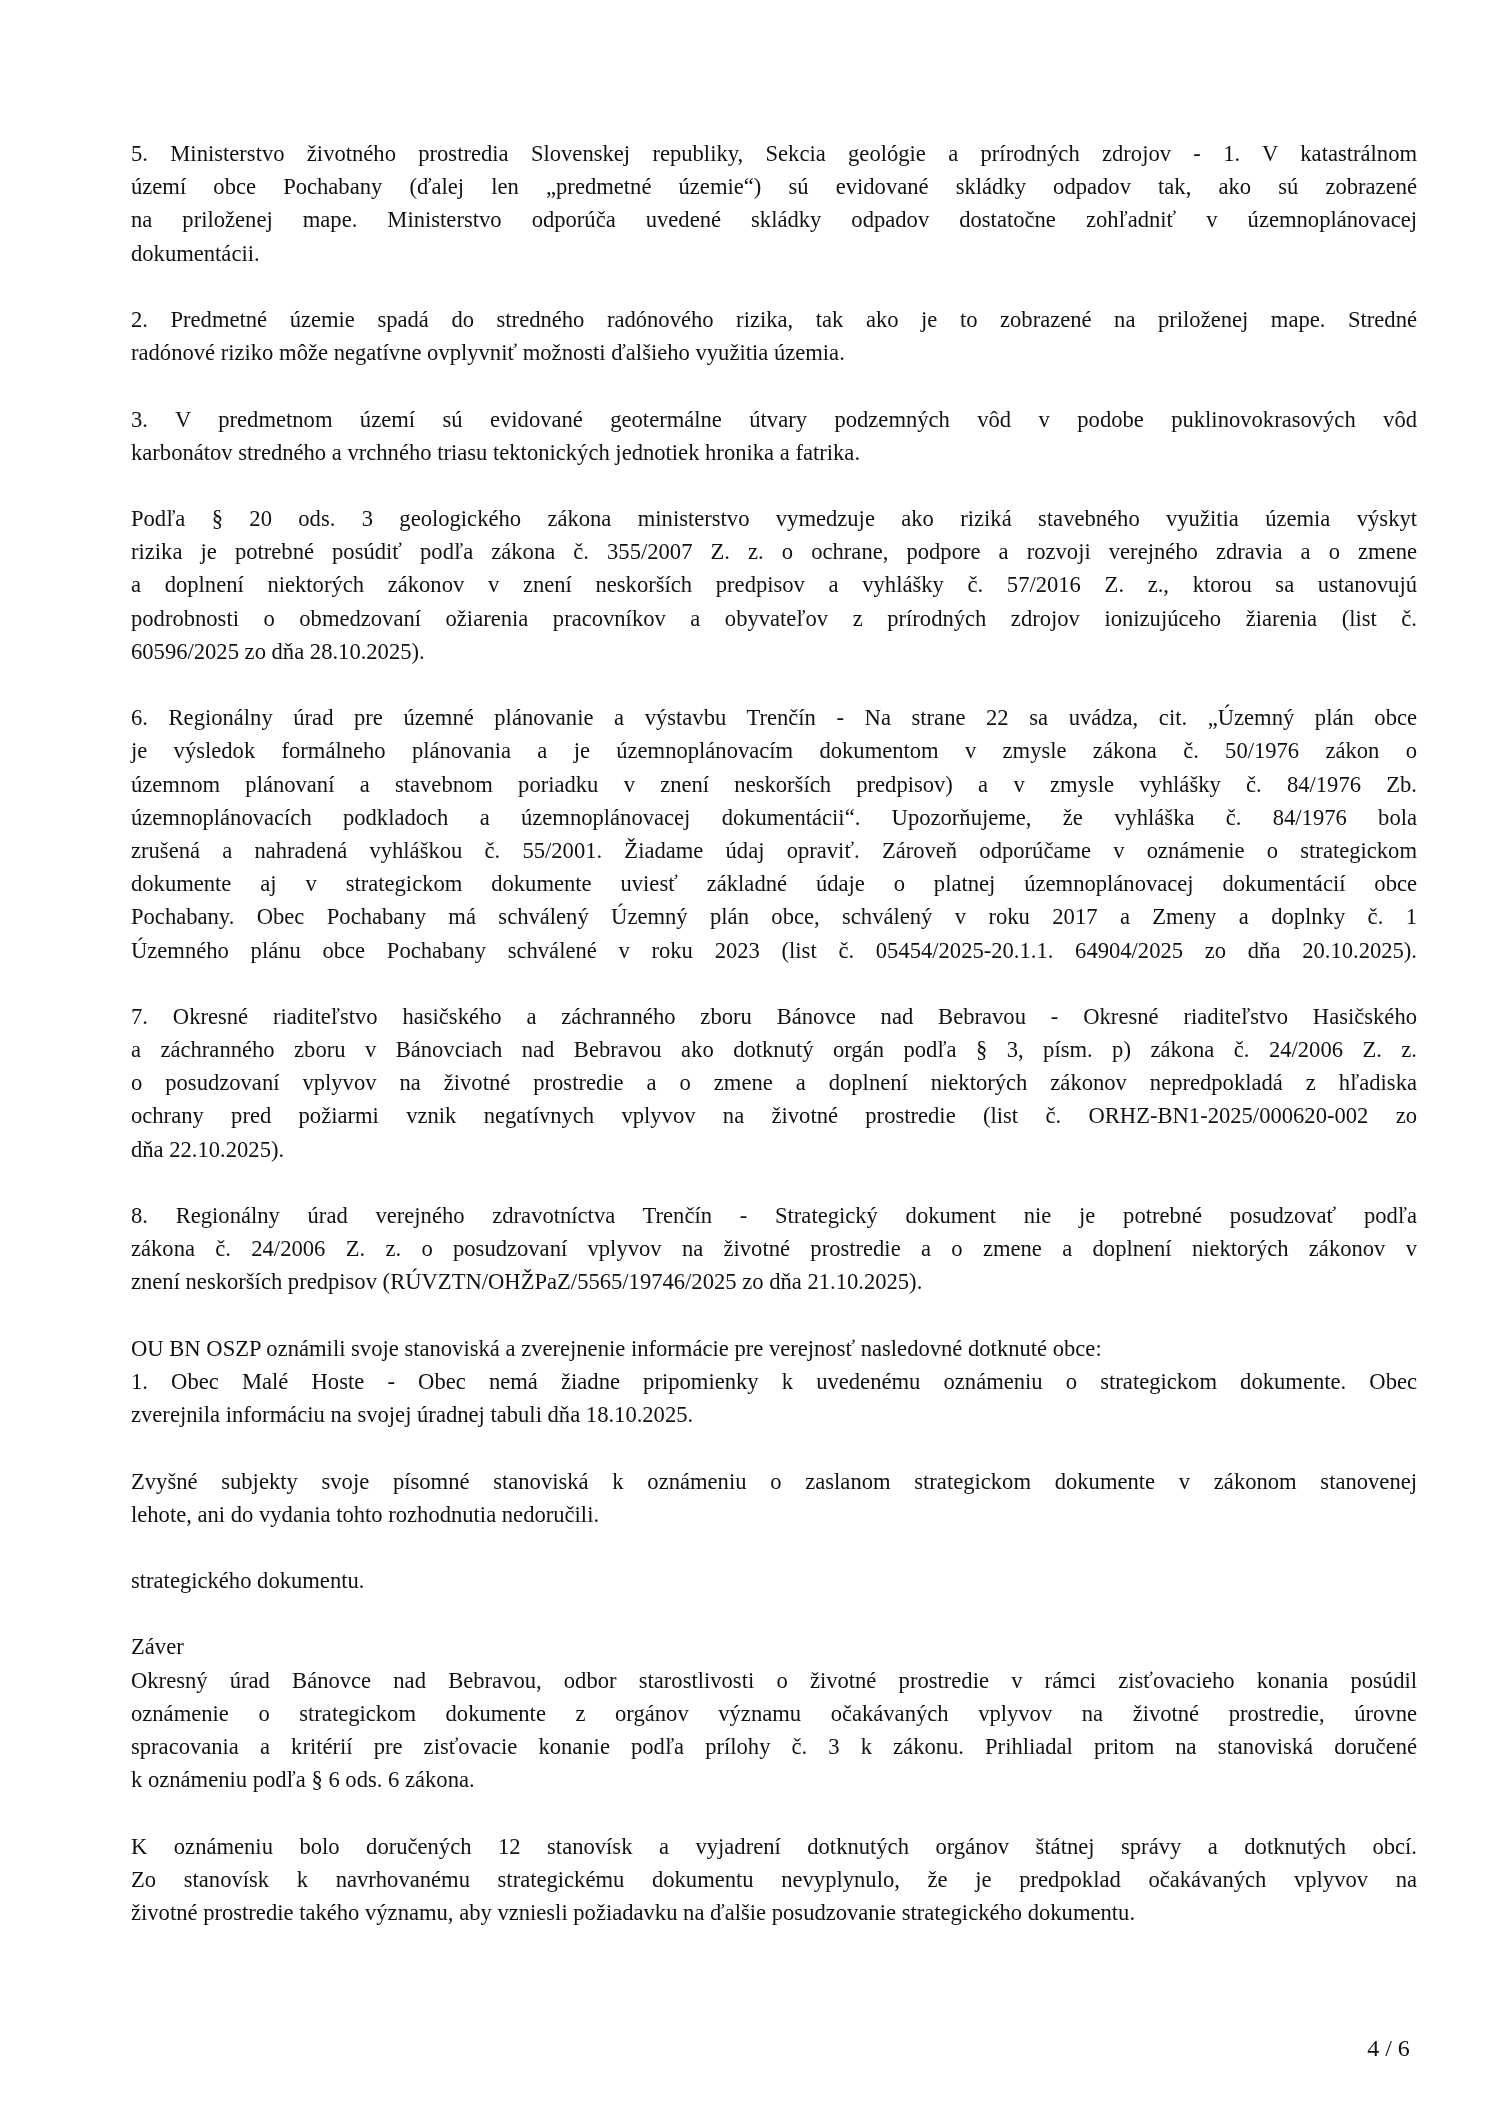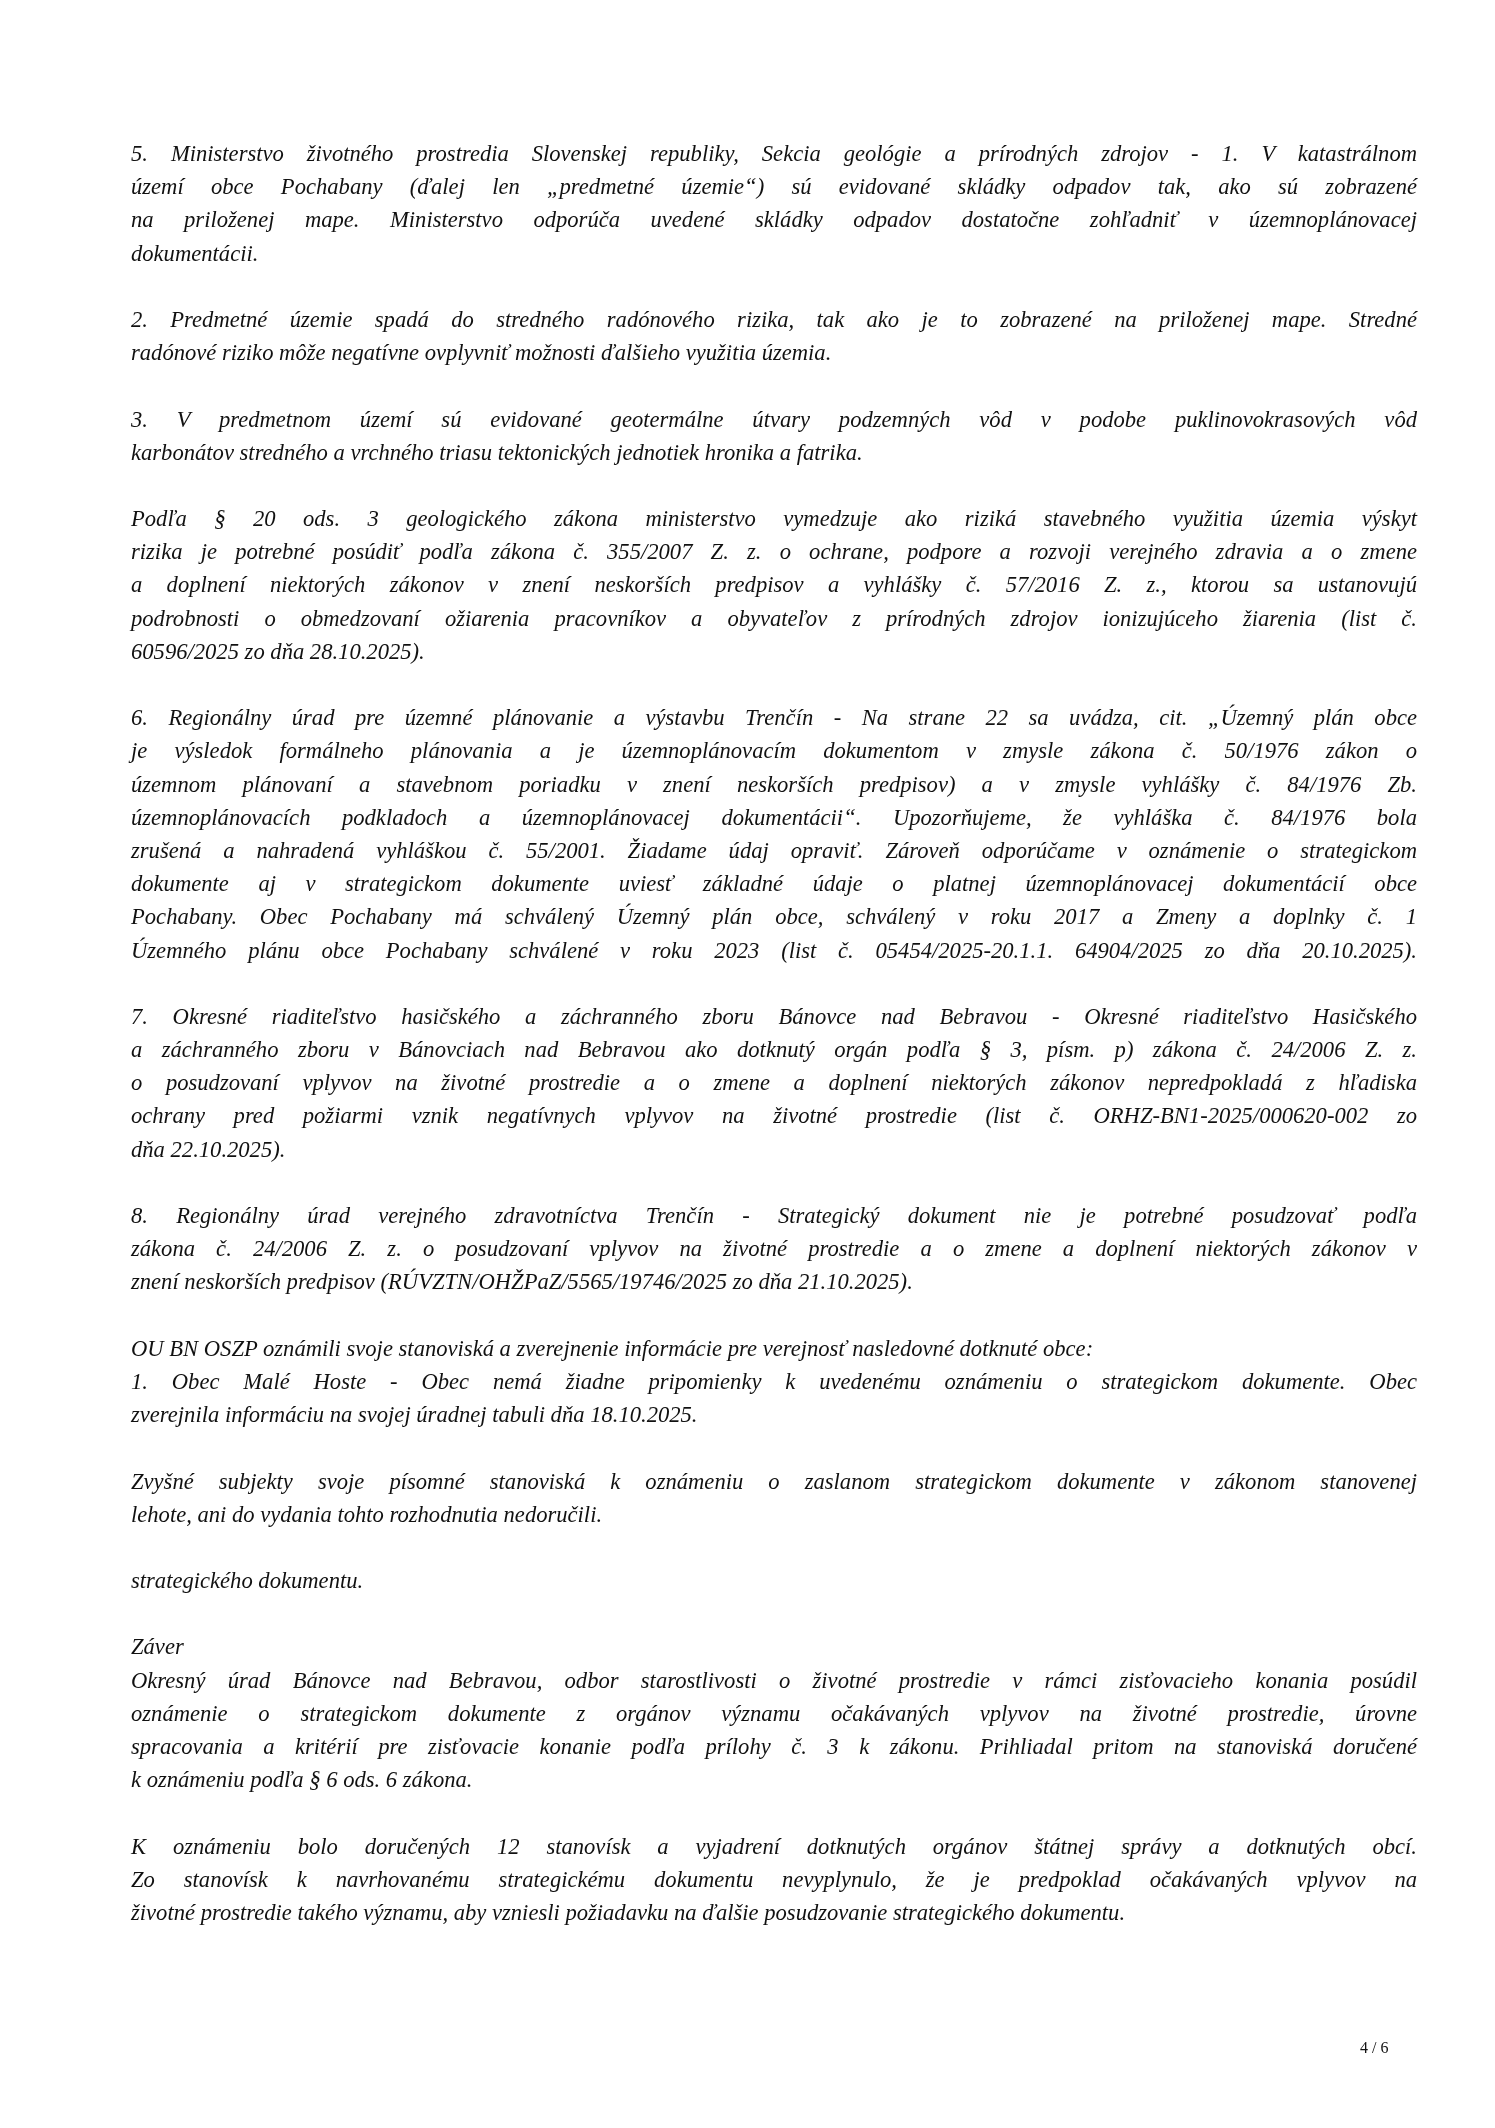--- a/index.html
+++ b/index.html
@@ -18,21 +18,20 @@
   .page {
     position: absolute;
     left: 131px;
     top: 137px;
     width: 1286px;
     font-size: 22.6px;
     line-height: 33.2px;
   }
   .para {
     margin: 0 0 33.2px 0;
-    font-style: italic;
   }
   .line {
     display: block;
     white-space: nowrap;
     text-align: justify;
     text-align-last: justify;
     height: 33.2px;
     overflow: visible;
   }
   .line.last {
@@ -40,22 +39,22 @@
     text-align-last: left;
   }
   .para.tight {
     margin-bottom: 12px;
   }
   .page-number {
     position: absolute;
     left: 1360px;
     top: 2033px;
     width: 57px;
-    text-align: left;
-    font-size: 16px;
+    text-align: center;
+    font-size: 24px;
     line-height: 30px;
     font-family: "Liberation Serif", "DejaVu Serif", serif;
     color: #111111;
   }
 </style>
 </head>
 <body>
 
 <div class="page">
 

